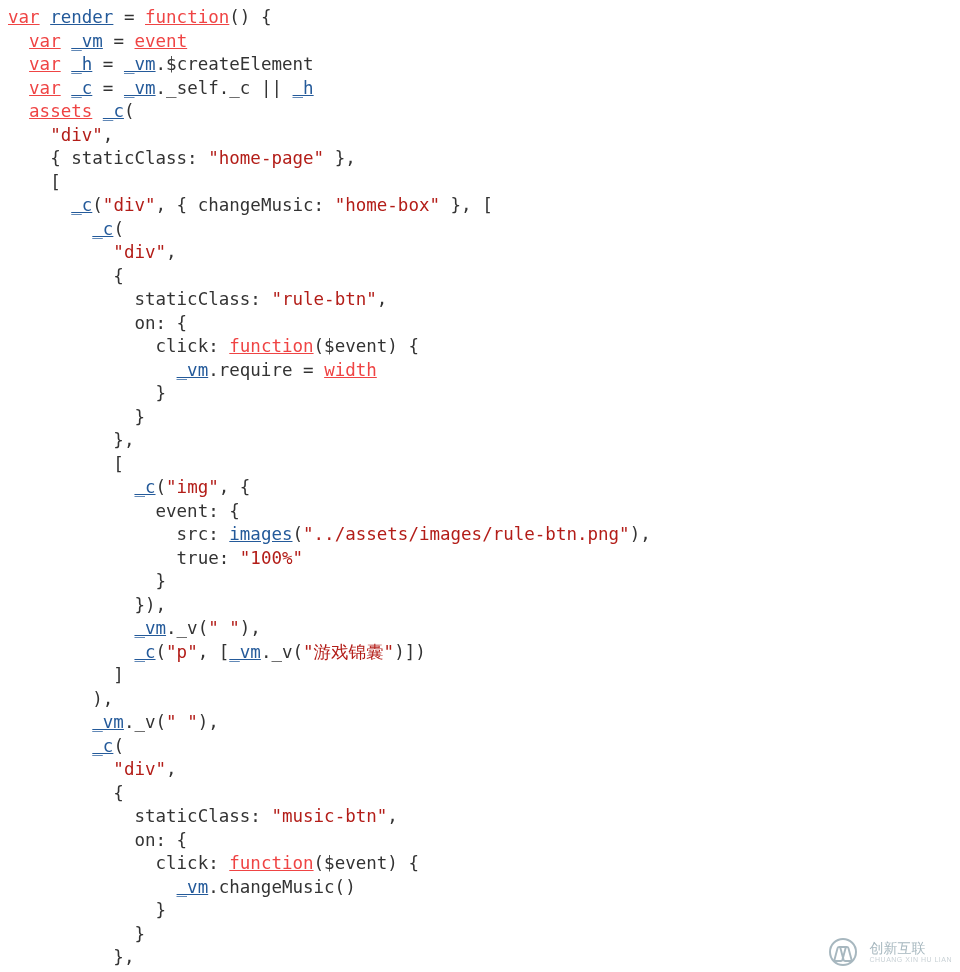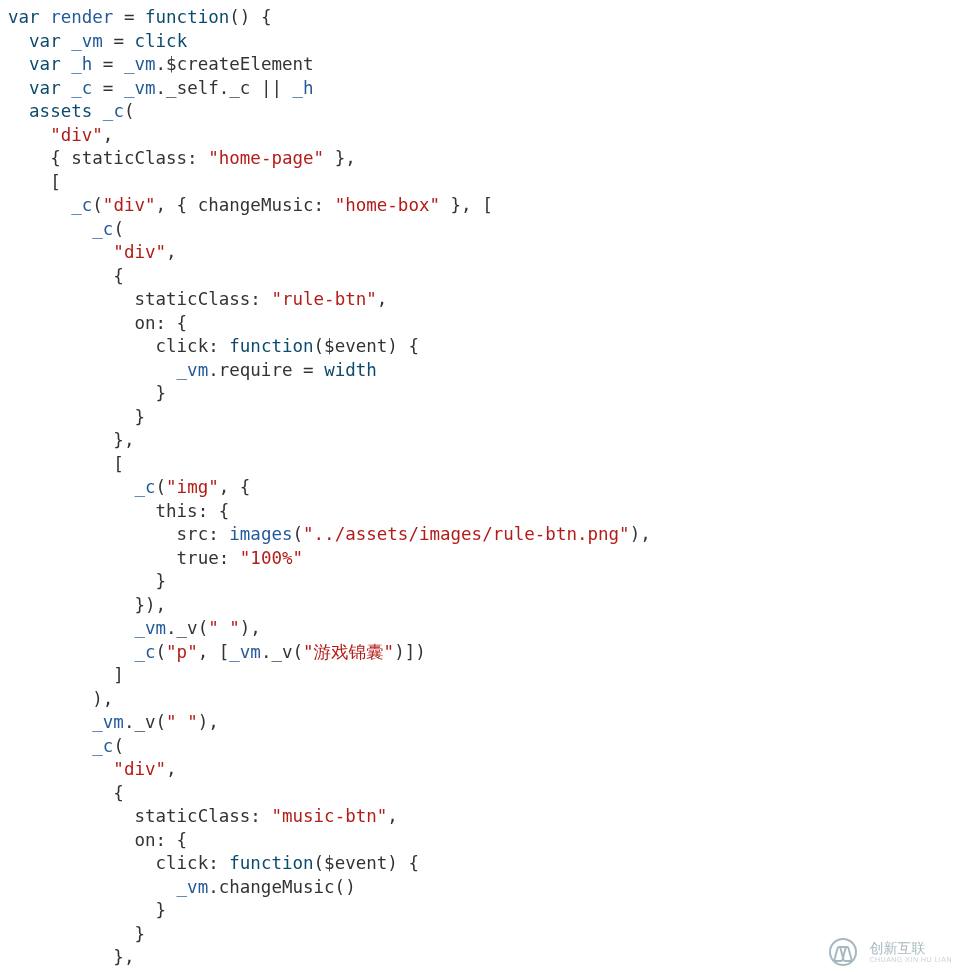--- a/index.html
+++ b/index.html
@@ -12,22 +12,22 @@
   }
   pre {
     margin: 0;
     padding: 6px 8px;
     font-family: Menlo, Consolas, "DejaVu Sans Mono", monospace;
     font-size: 17.5px;
     line-height: 23.5px;
     white-space: pre;
     color: #333;
   }
-  .kw  { color: #0c4a6e; }  
-  .fn  { color: #245a9a; }  
+  .kw  { color: #ef4444; text-decoration: underline; }  
+  .fn  { color: #245a9a; text-decoration: underline; }  
   .str { color: #b31d18; }  
   .pn  { color: #333333; }  
   .op  { color: #333333; }
   .watermark {
     position: absolute;
     right: 8px;
     bottom: 6px;
     display: flex;
     align-items: center;
     gap: 12px;
@@ -48,41 +48,41 @@
   }
   .wm-logo::before { width: 6px; height: 12px; left: 4px; top: 6px; transform: skewX(-15deg); }
   .wm-logo::after  { width: 6px; height: 12px; right: 4px; top: 6px; transform: skewX(15deg); }
   .wm-text { font-family: "Microsoft YaHei", sans-serif; font-size: 14px; color: #8aa0aa; line-height: 1.05; }
   .wm-text small { display:block; font-size: 7px; letter-spacing: 0.5px; color:#b7c2c8; }
 </style>
 </head>
 <body>
 
 <pre><span class="kw">var</span> <span class="fn">render</span> <span class="op">=</span> <span class="kw">function</span><span class="pn">() {</span>
-  <span class="kw">var</span> <span class="fn">_vm</span> <span class="op">=</span> <span class="kw">click</span>
+  <span class="kw">var</span> <span class="fn">_vm</span> <span class="op">=</span> <span class="kw">event</span>
   <span class="kw">var</span> <span class="fn">_h</span> <span class="op">=</span> <span class="fn">_vm</span><span class="pn">.$createElement</span>
   <span class="kw">var</span> <span class="fn">_c</span> <span class="op">=</span> <span class="fn">_vm</span><span class="pn">._self._c</span> <span class="op">||</span> <span class="fn">_h</span>
   <span class="kw">assets</span> <span class="fn">_c</span><span class="pn">(</span>
     <span class="str">"div"</span><span class="pn">,</span>
     <span class="pn">{ staticClass:</span> <span class="str">"home-page"</span> <span class="pn">},</span>
     <span class="pn">[</span>
       <span class="fn">_c</span><span class="pn">(</span><span class="str">"div"</span><span class="pn">, { changeMusic:</span> <span class="str">"home-box"</span> <span class="pn">}, [</span>
         <span class="fn">_c</span><span class="pn">(</span>
           <span class="str">"div"</span><span class="pn">,</span>
           <span class="pn">{</span>
             <span class="pn">staticClass:</span> <span class="str">"rule-btn"</span><span class="pn">,</span>
             <span class="pn">on: {</span>
               <span class="pn">click:</span> <span class="kw">function</span><span class="pn">($event) {</span>
                 <span class="fn">_vm</span><span class="pn">.require</span> <span class="op">=</span> <span class="kw">width</span>
               <span class="pn">}</span>
             <span class="pn">}</span>
           <span class="pn">},</span>
           <span class="pn">[</span>
             <span class="fn">_c</span><span class="pn">(</span><span class="str">"img"</span><span class="pn">, {</span>
-              <span class="pn">this: {</span>
+              <span class="pn">event: {</span>
                 <span class="pn">src:</span> <span class="fn">images</span><span class="pn">(</span><span class="str">"../assets/images/rule-btn.png"</span><span class="pn">),</span>
                 <span class="pn">true:</span> <span class="str">"100%"</span>
               <span class="pn">}</span>
             <span class="pn">}),</span>
             <span class="fn">_vm</span><span class="pn">._v(</span><span class="str">" "</span><span class="pn">),</span>
             <span class="fn">_c</span><span class="pn">(</span><span class="str">"p"</span><span class="pn">, [</span><span class="fn">_vm</span><span class="pn">._v(</span><span class="str">"游戏锦囊"</span><span class="pn">)])</span>
           <span class="pn">]</span>
         <span class="pn">),</span>
         <span class="fn">_vm</span><span class="pn">._v(</span><span class="str">" "</span><span class="pn">),</span>
         <span class="fn">_c</span><span class="pn">(</span>

